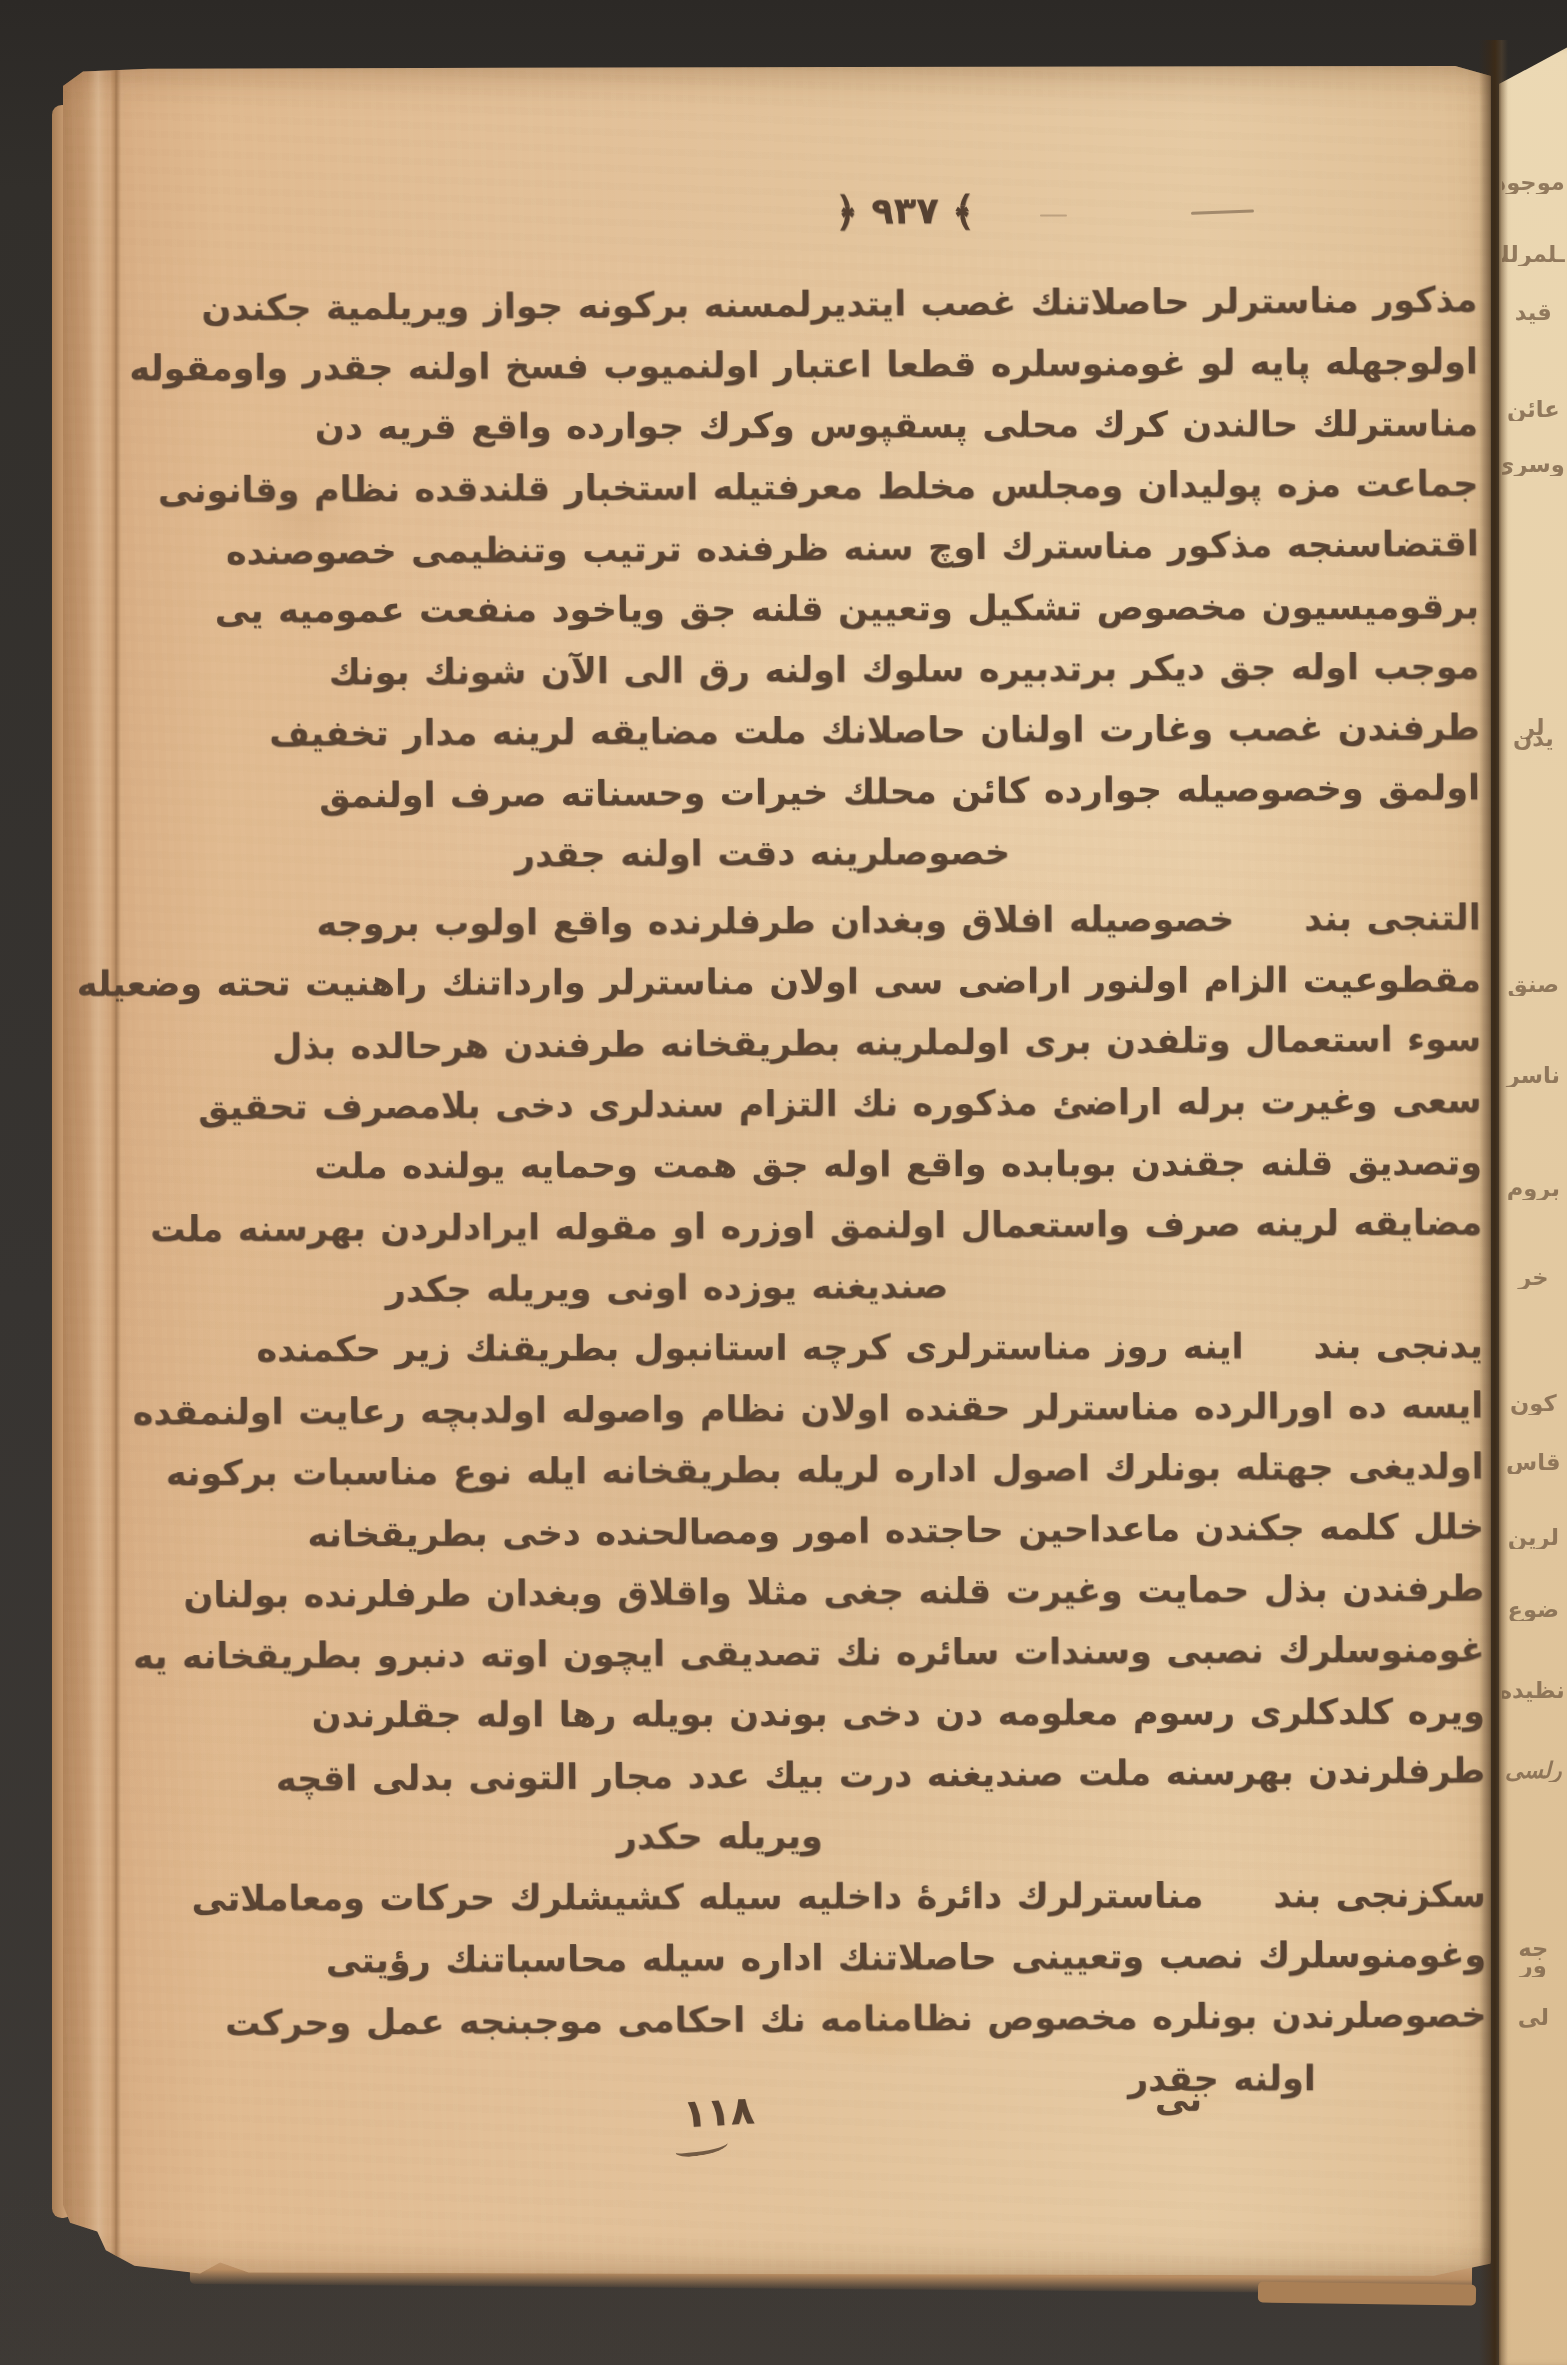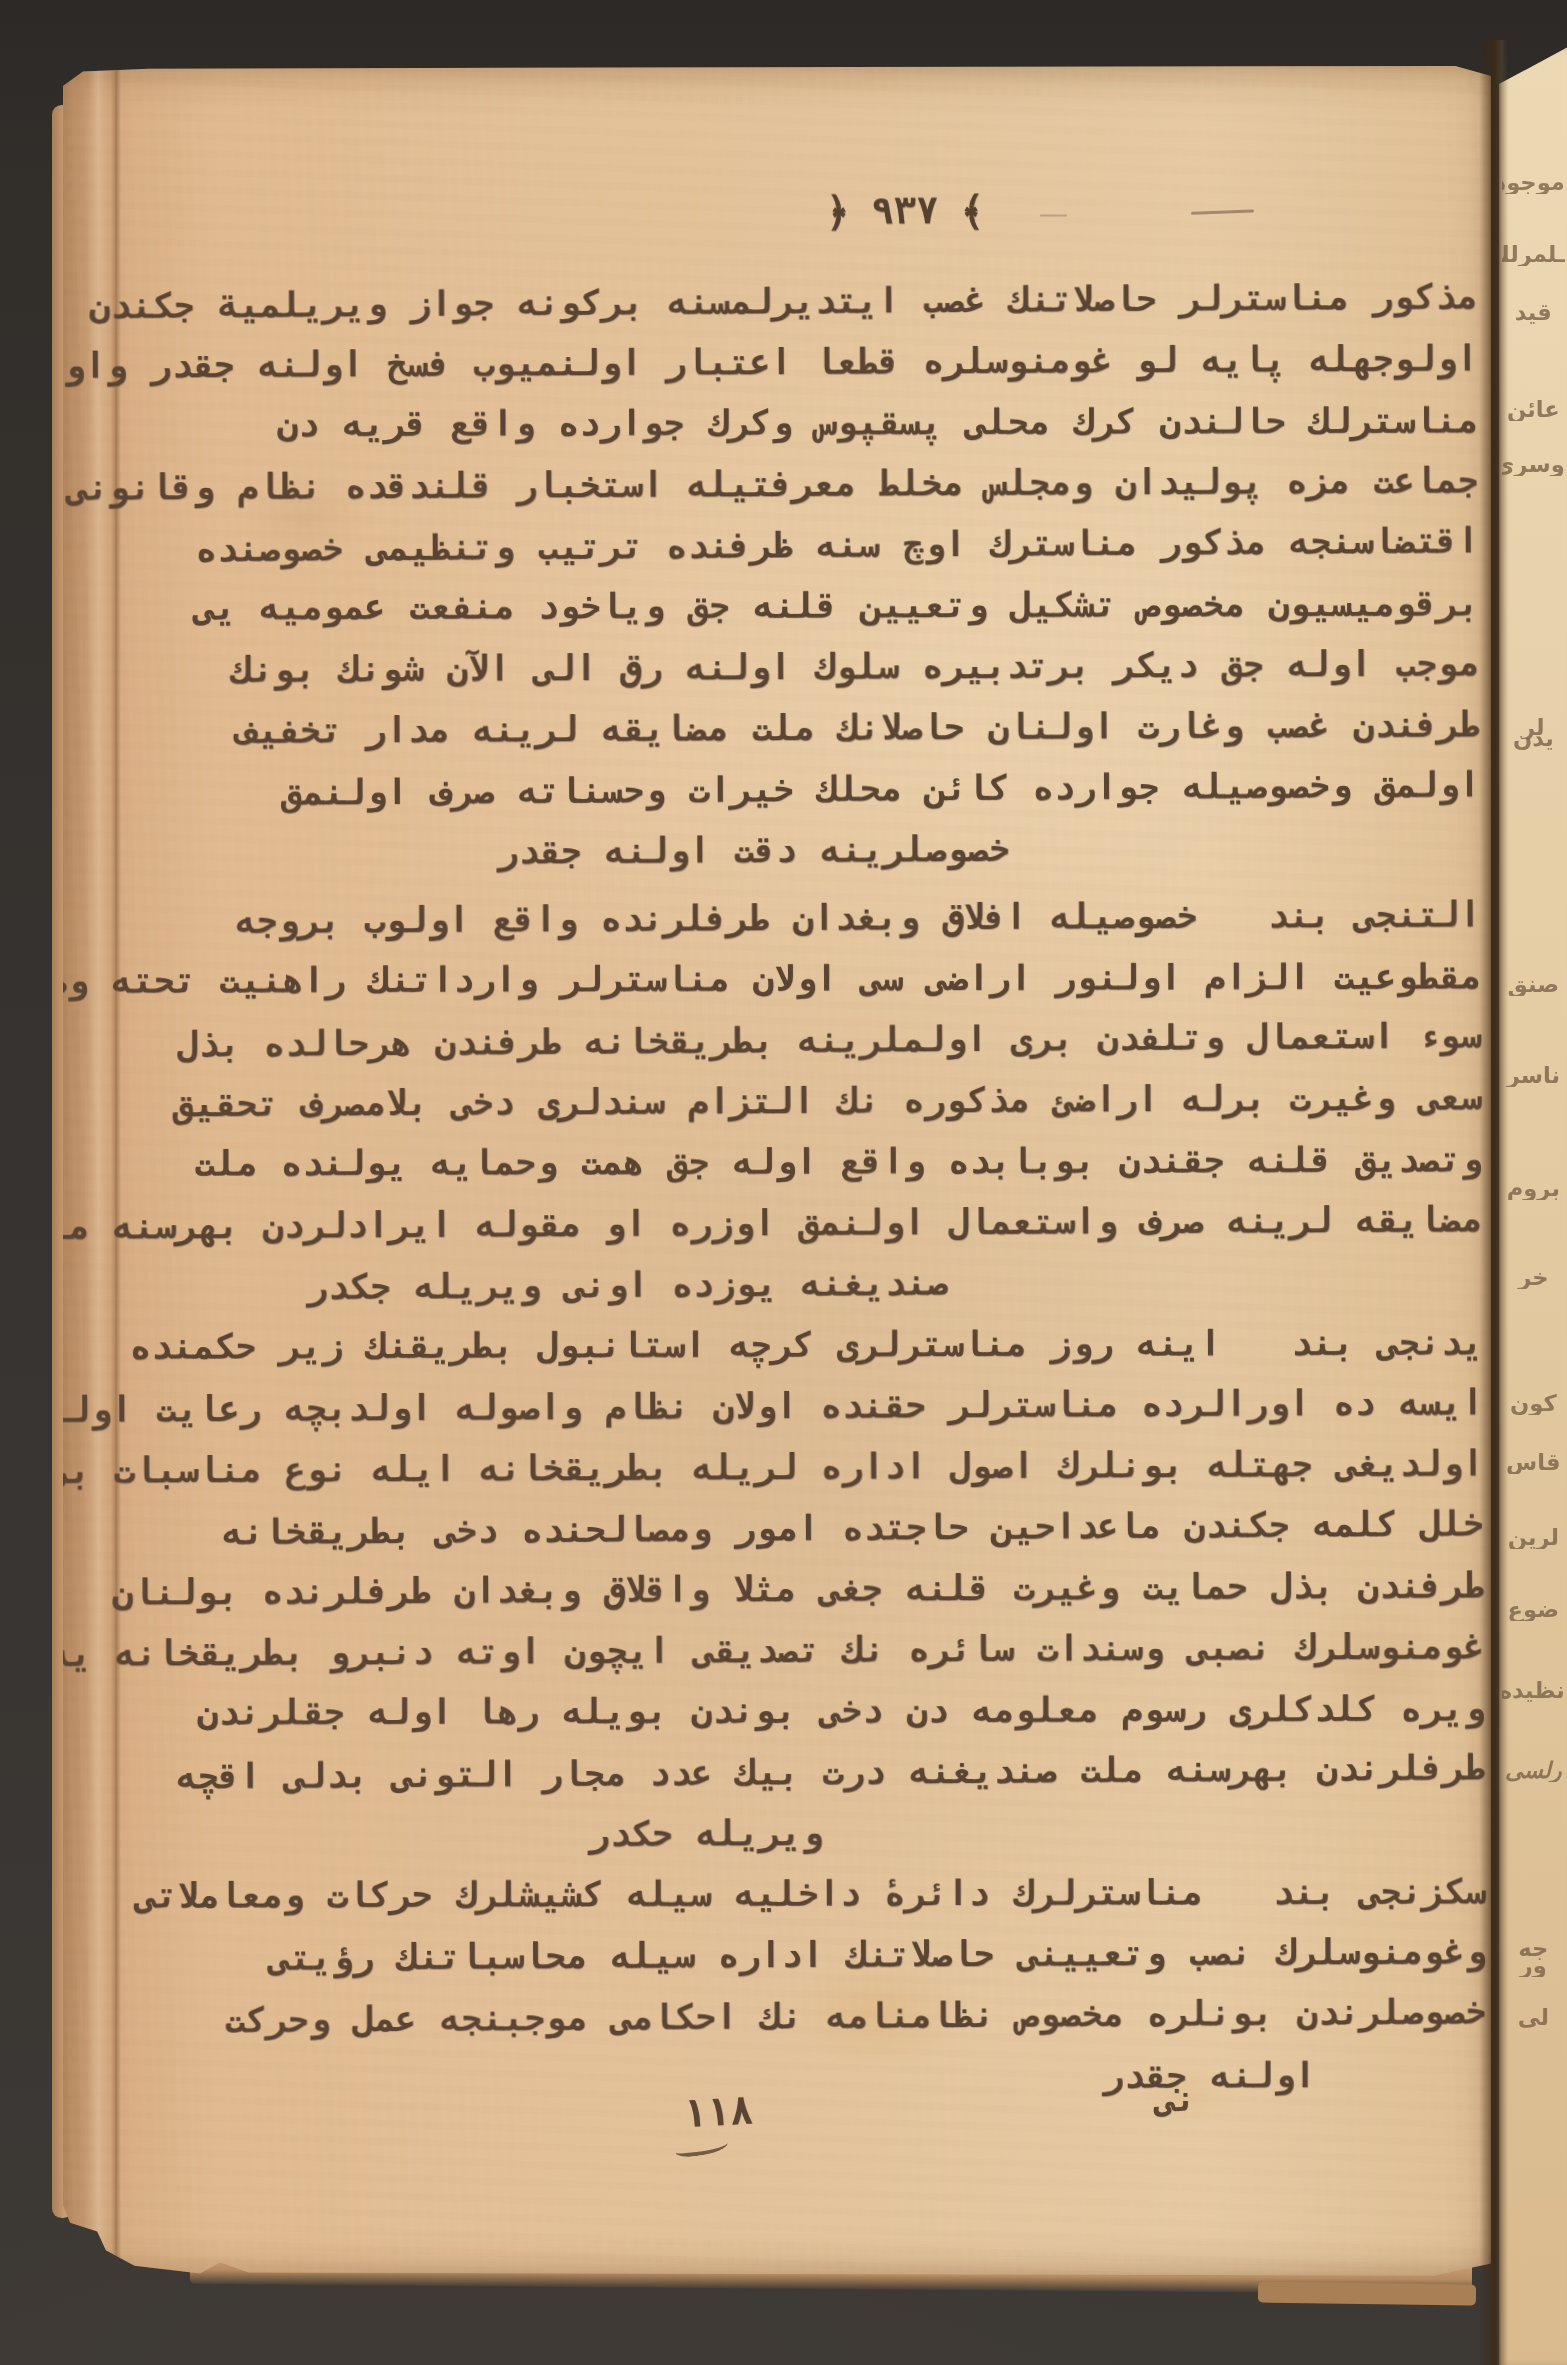--- a/index.html
+++ b/index.html
@@ -34,21 +34,21 @@
     background:linear-gradient(90deg,rgba(50,32,16,0) 0%,rgba(60,40,20,.45) 35%,#3c2b18 55%,rgba(110,85,55,.35) 78%,rgba(110,85,55,0) 100%);}
 
   
   .page{position:absolute;z-index:3;left:63px;top:66px;width:1428px;height:2212px;
     background:
       radial-gradient(807px 565px at 62% 28%, rgba(255,242,216,.22), transparent 72%),
       radial-gradient(1049px 807px at 48% 62%, rgba(118,76,40,.07), transparent 78%),
       linear-gradient(90deg,#cda176 0%,#d9af85 4.5%,#e0ba90 11%,#e2bf97 30%,#e3c49c 55%,#e6caa3 80%,#dfbf95 100%);
     border-radius:13px 8px 18px 8px;
     clip-path:polygon(0 .9%,1.4% .25%,6% .12%,55% .05%,97.5% 0,100% .45%,100% 99.35%,96% 99.9%,13% 99.75%,11% 99.3%,9.6% 99.8%,5% 99.45%,3% 98.75%,2.4% 97.9%,.5% 97.5%,0 96.7%);
-    box-shadow:0 8px 27.4px rgba(0,0,0,.55), 0 1.6px 6.5px rgba(0,0,0,.4);font-family:Liberation Mono, monospace;}
+    box-shadow:0 8px 27.4px rgba(0,0,0,.55), 0 1.6px 6.5px rgba(0,0,0,.4);}
   .page-shade{position:absolute;inset:0;border-radius:inherit;pointer-events:none;
     box-shadow:
       inset 37px 0 56px -27.4px rgba(130,85,48,.45),
       inset -21px 0 40px -21px rgba(130,90,55,.33),
       inset 0 27.4px 45px -27.4px rgba(125,85,50,.38),
       inset 0 -22.6px 40px -22.6px rgba(110,70,40,.38);}
   .page-grain{position:absolute;inset:0;pointer-events:none;opacity:.6;
     background:
       repeating-linear-gradient(88deg, rgba(255,252,244,.03) 0 4.8px, rgba(0,0,0,0) 4.8px 12px),
       repeating-linear-gradient(2deg, rgba(120,80,45,.025) 0 7.3px, rgba(0,0,0,0) 7.3px 18px);}

